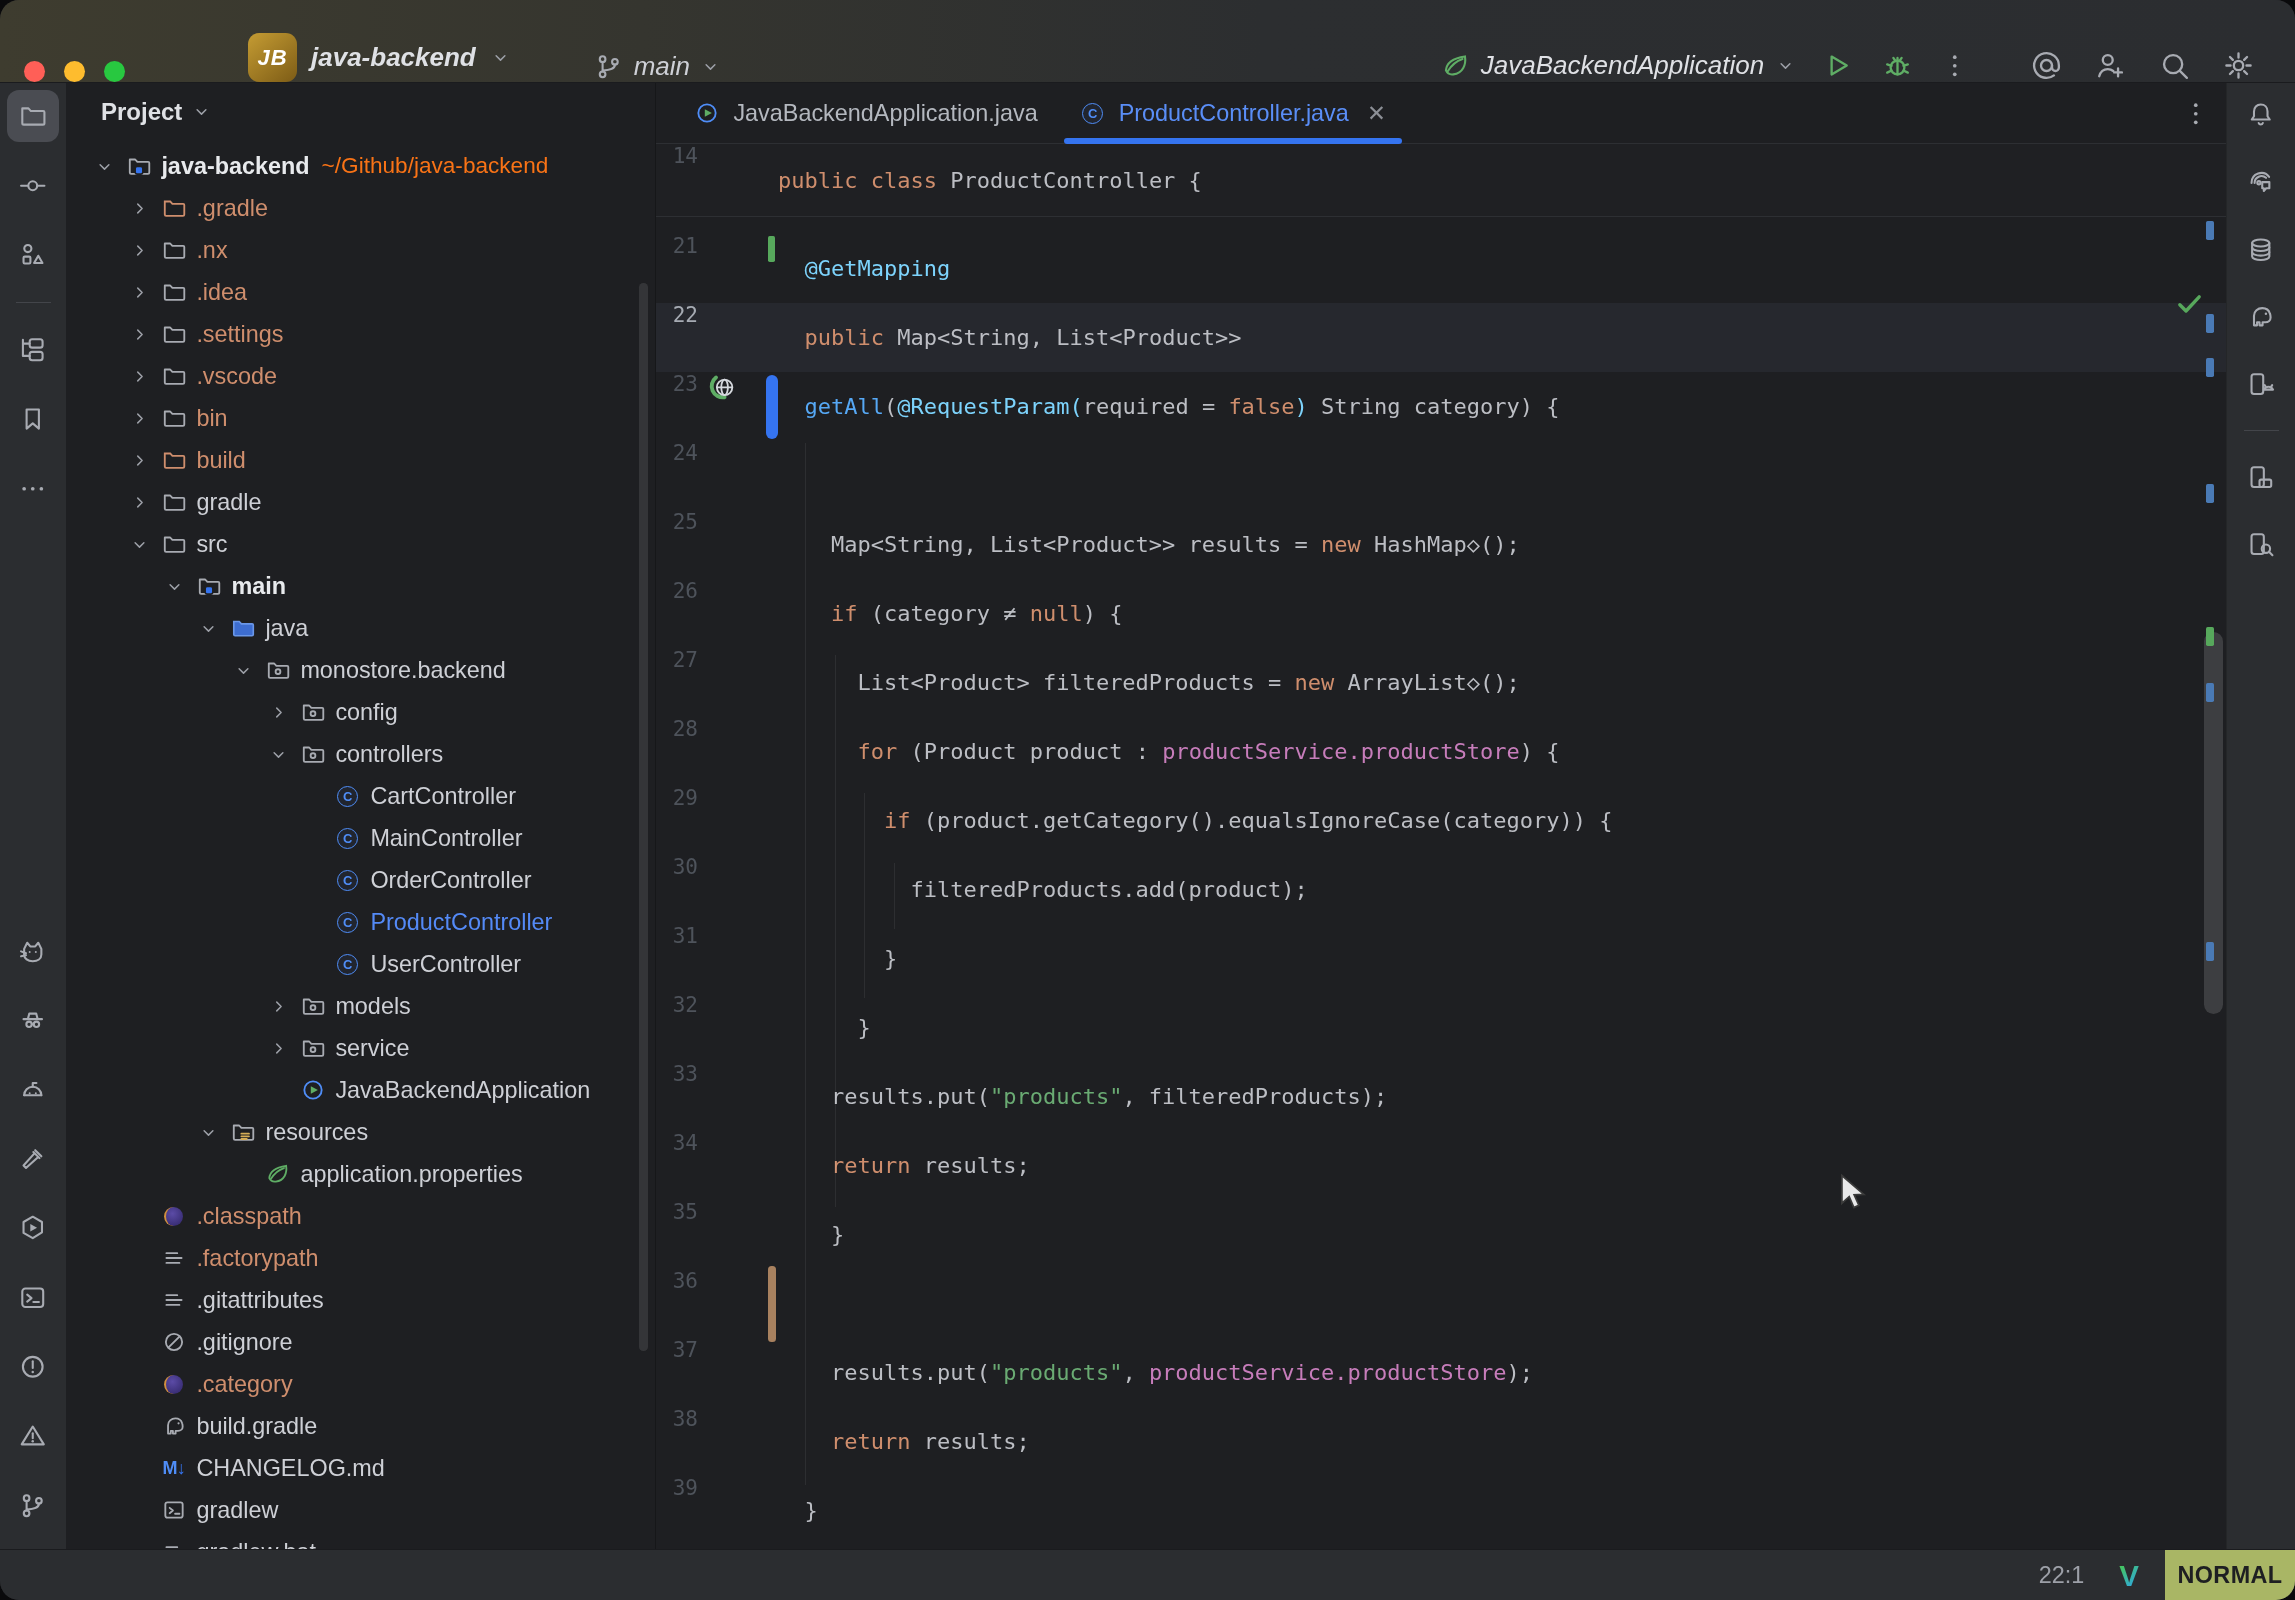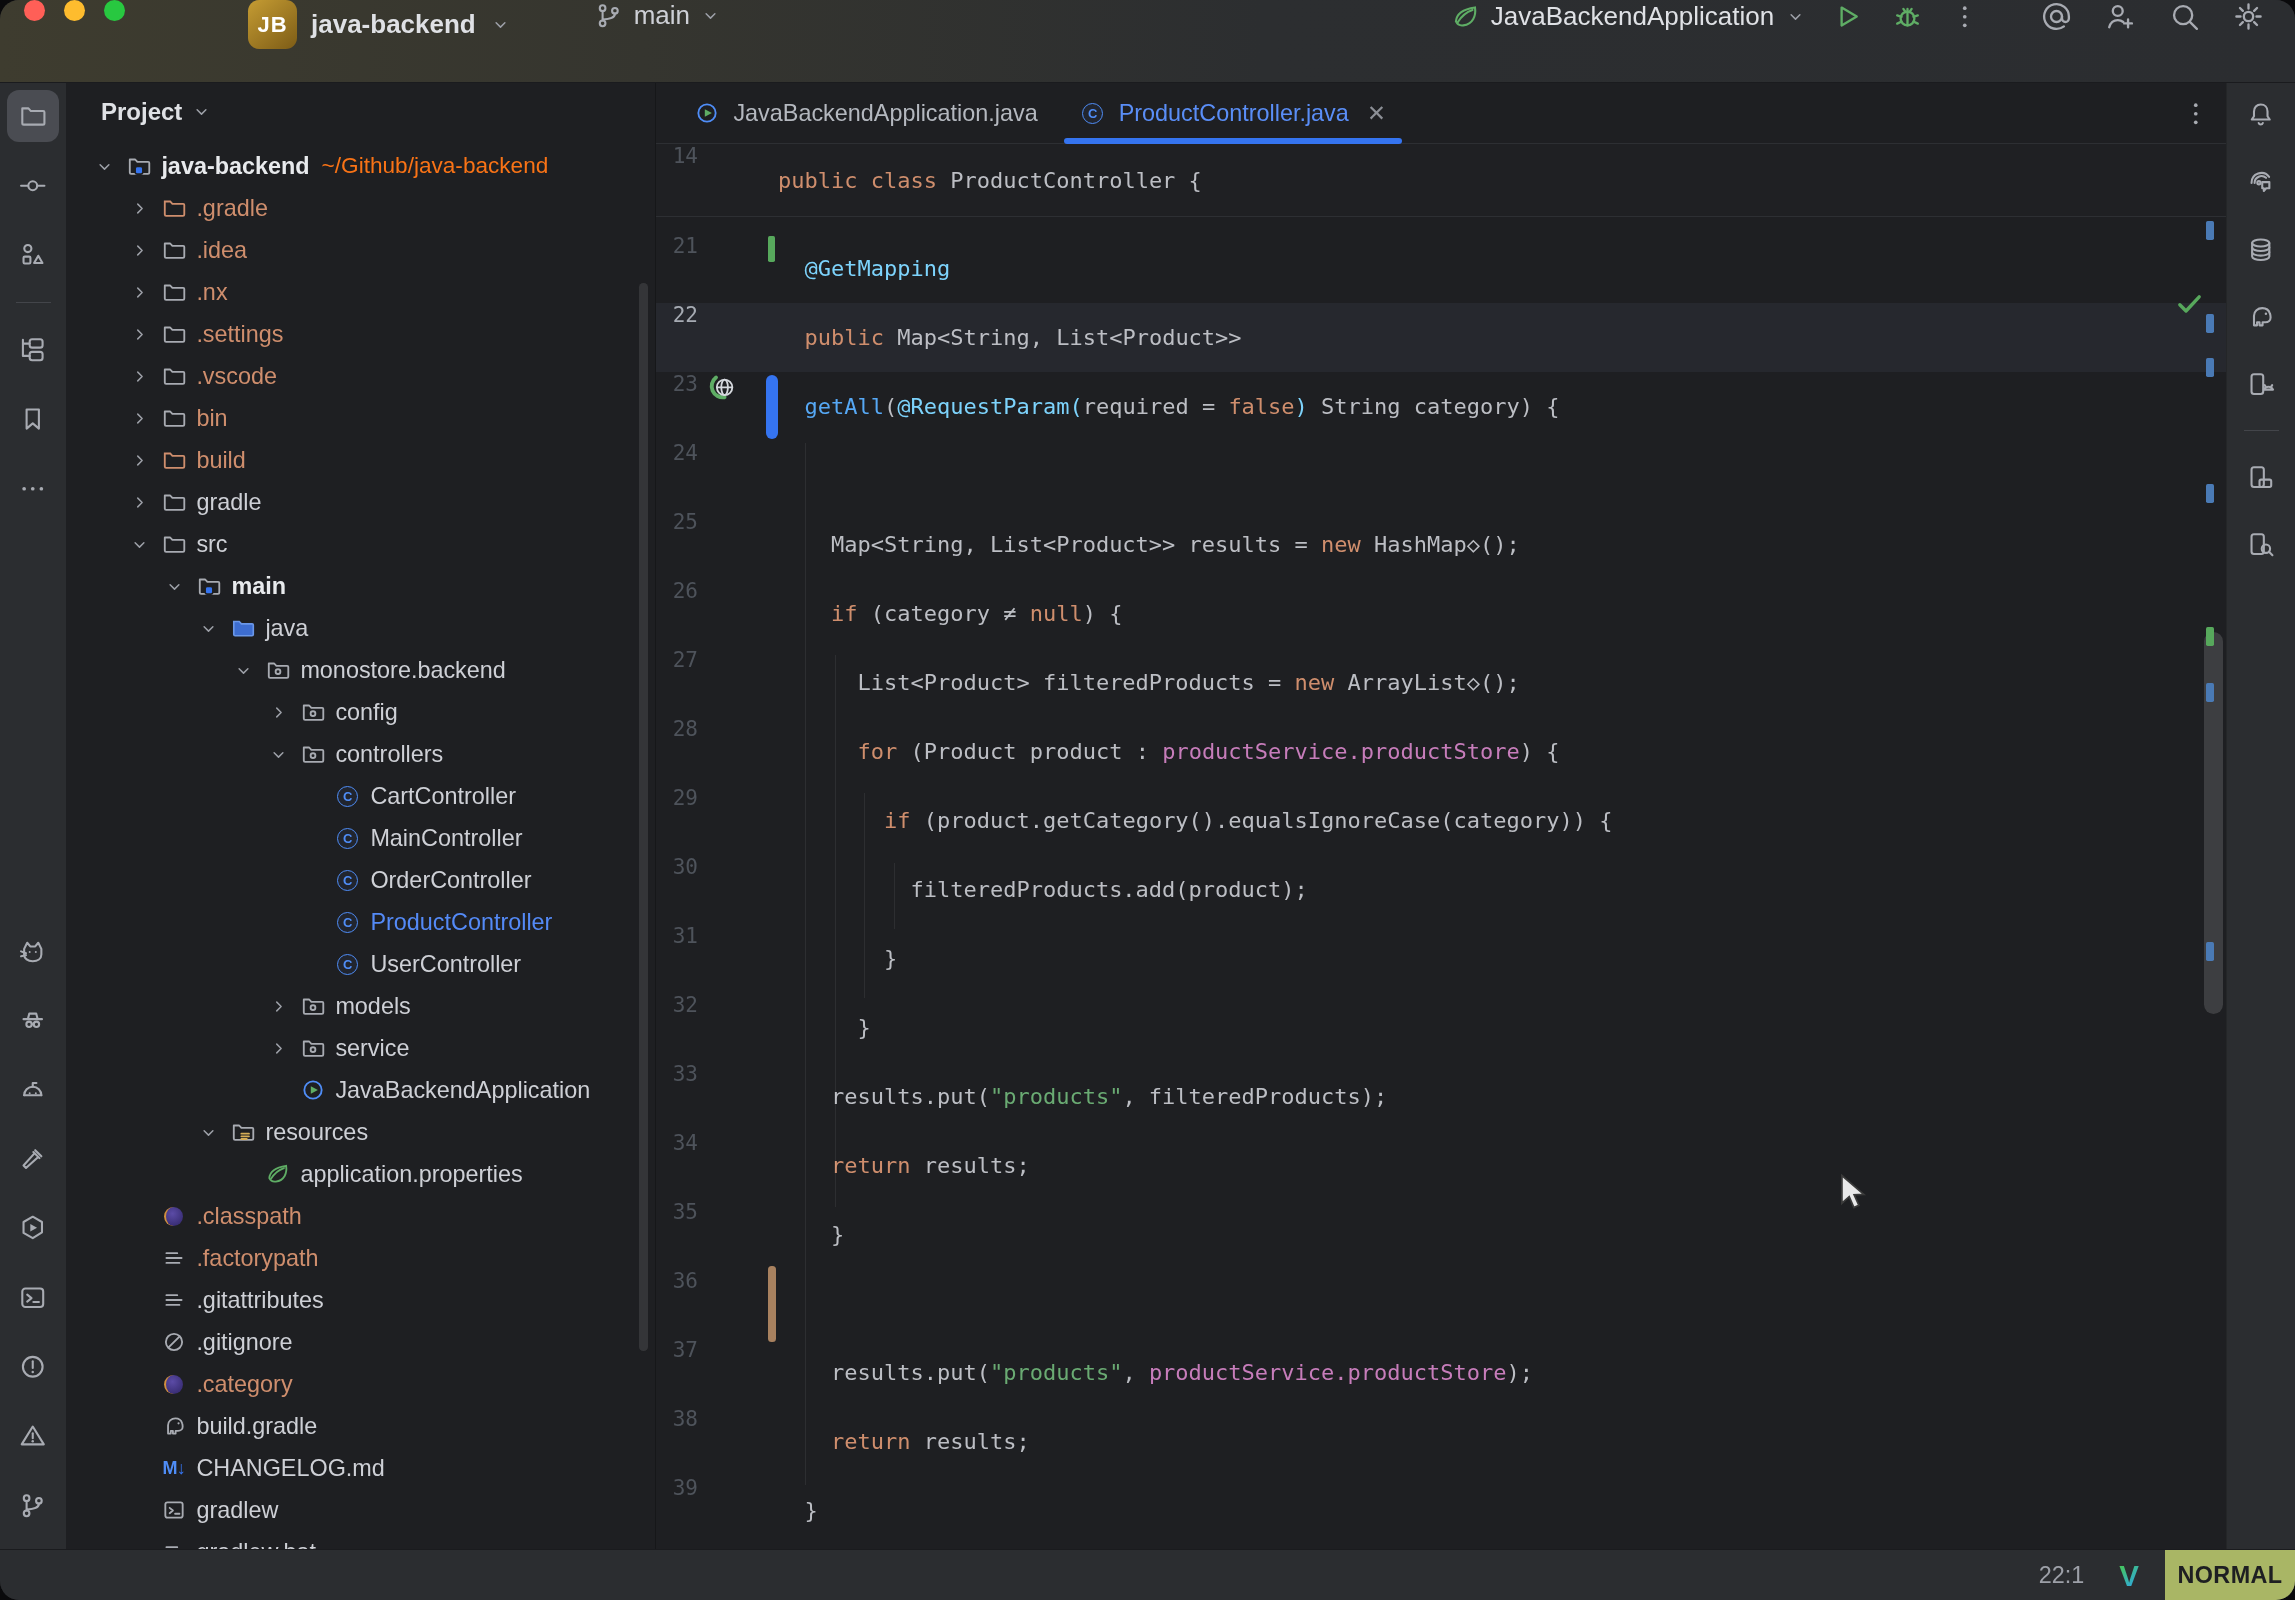--- a/index.html
+++ b/index.html
@@ -1,22 +1,22 @@
 <!DOCTYPE html>
 <html style="font-size:14px"><head>
 <meta charset="utf-8">
 <style>
   * { box-sizing: border-box; margin: 0; padding: 0; }
   html,body { width:2295px; height:1601px; background:#0a0a0c; font-family:"Liberation Sans","DejaVu Sans",sans-serif; }
   .window { position:absolute; inset:0; border-radius:19px; overflow:hidden; background:#1e1f22; }
 
   
-  .titlebar { height:83px; display:flex; align-items:flex-start; padding:0 30px 0 24px;
+  .titlebar { height:83px; display:flex; align-items:flex-end; padding:0 40px 0 24px;
     background:linear-gradient(90deg,#3e3c2f 0%,#35352f 28%,#2c2e30 55%,#2b2d30 100%);
-    border-bottom:0.9px solid #1a1b1e; }
+    border-bottom:0.9px solid #1a1b1e;font-style:italic; }
   .traffic { display:flex; gap:19px; }
   .tl { width:21px; height:21px; border-radius:50%; }
   .tl.red{background:#ff5f57}.tl.yellow{background:#febc2e}.tl.green{background:#28c840}
   .proj-widget { display:flex; align-items:center; margin-left:123px; gap:14px; cursor:default; }
   .jb-badge { width:49px; height:49px; border-radius:11.3px; background:linear-gradient(140deg,#c59c33,#7d5c16);
     color:#fff; font-size:22px; font-weight:700; display:flex; align-items:center; justify-content:center; letter-spacing:0.9px;}
   .tb-name { color:#dfe1e5; font-size:26px; font-weight:600; }
   .branch-widget { display:flex; align-items:center; margin-left:83px; gap:10.4px; }
   .branch-widget .tb-name { font-weight:400; color:#ced0d6; }
   .right-cluster { margin-left:auto; display:flex; align-items:center; gap:26px; }
@@ -381,45 +381,45 @@
                 <path d="M10 7l5 5-5 5"></path>
               </svg>
             </span>
             <span class="t-icon" data-name="folder-orange-icon">
               <svg viewBox="0 0 24 24" fill="none" stroke="#cf8e6d" stroke-width="1.7">
                 <path d="M3.5 6h5l2 2.2h10a1 1 0 0 1 1 1V18a1.2 1.2 0 0 1-1.2 1.2H4.7A1.2 1.2 0 0 1 3.5 18z"></path>
               </svg>
             </span>
             <span class="t-label excluded" data-name="tree-item-label">.gradle</span>
           </div>
+          <div class="tree-row" data-name="tree-item-.nx" style="padding-left: 59px;">
+            <span class="t-chev" data-name="chevron-right-icon">
+              <svg viewBox="0 0 24 24" fill="none" stroke="currentColor" stroke-width="1.7" stroke-linecap="round" stroke-linejoin="round">
+                <path d="M10 7l5 5-5 5"></path>
+              </svg>
+            </span>
+            <span class="t-icon" data-name="folder-icon">
+              <svg viewBox="0 0 24 24" fill="none" stroke="currentColor" stroke-width="1.7" stroke-linecap="round" stroke-linejoin="round">
+                <path d="M3.5 6h5l2 2.2h10a1 1 0 0 1 1 1V18a1.2 1.2 0 0 1-1.2 1.2H4.7A1.2 1.2 0 0 1 3.5 18z"></path>
+              </svg>
+            </span>
+            <span class="t-label excluded" data-name="tree-item-label">.nx</span>
+          </div>
           <div class="tree-row" data-name="tree-item-.idea" style="padding-left: 59px;">
             <span class="t-chev" data-name="chevron-right-icon">
               <svg viewBox="0 0 24 24" fill="none" stroke="currentColor" stroke-width="1.7" stroke-linecap="round" stroke-linejoin="round">
                 <path d="M10 7l5 5-5 5"></path>
               </svg>
             </span>
             <span class="t-icon" data-name="folder-icon">
               <svg viewBox="0 0 24 24" fill="none" stroke="currentColor" stroke-width="1.7" stroke-linecap="round" stroke-linejoin="round">
                 <path d="M3.5 6h5l2 2.2h10a1 1 0 0 1 1 1V18a1.2 1.2 0 0 1-1.2 1.2H4.7A1.2 1.2 0 0 1 3.5 18z"></path>
               </svg>
             </span>
             <span class="t-label excluded" data-name="tree-item-label">.idea</span>
-          </div>
-          <div class="tree-row" data-name="tree-item-.nx" style="padding-left: 59px;">
-            <span class="t-chev" data-name="chevron-right-icon">
-              <svg viewBox="0 0 24 24" fill="none" stroke="currentColor" stroke-width="1.7" stroke-linecap="round" stroke-linejoin="round">
-                <path d="M10 7l5 5-5 5"></path>
-              </svg>
-            </span>
-            <span class="t-icon" data-name="folder-icon">
-              <svg viewBox="0 0 24 24" fill="none" stroke="currentColor" stroke-width="1.7" stroke-linecap="round" stroke-linejoin="round">
-                <path d="M3.5 6h5l2 2.2h10a1 1 0 0 1 1 1V18a1.2 1.2 0 0 1-1.2 1.2H4.7A1.2 1.2 0 0 1 3.5 18z"></path>
-              </svg>
-            </span>
-            <span class="t-label excluded" data-name="tree-item-label">.nx</span>
           </div>
           <div class="tree-row" data-name="tree-item-.settings" style="padding-left: 59px;">
             <span class="t-chev" data-name="chevron-right-icon">
               <svg viewBox="0 0 24 24" fill="none" stroke="currentColor" stroke-width="1.7" stroke-linecap="round" stroke-linejoin="round">
                 <path d="M10 7l5 5-5 5"></path>
               </svg>
             </span>
             <span class="t-icon" data-name="folder-icon">
               <svg viewBox="0 0 24 24" fill="none" stroke="currentColor" stroke-width="1.7" stroke-linecap="round" stroke-linejoin="round">
                 <path d="M3.5 6h5l2 2.2h10a1 1 0 0 1 1 1V18a1.2 1.2 0 0 1-1.2 1.2H4.7A1.2 1.2 0 0 1 3.5 18z"></path>

